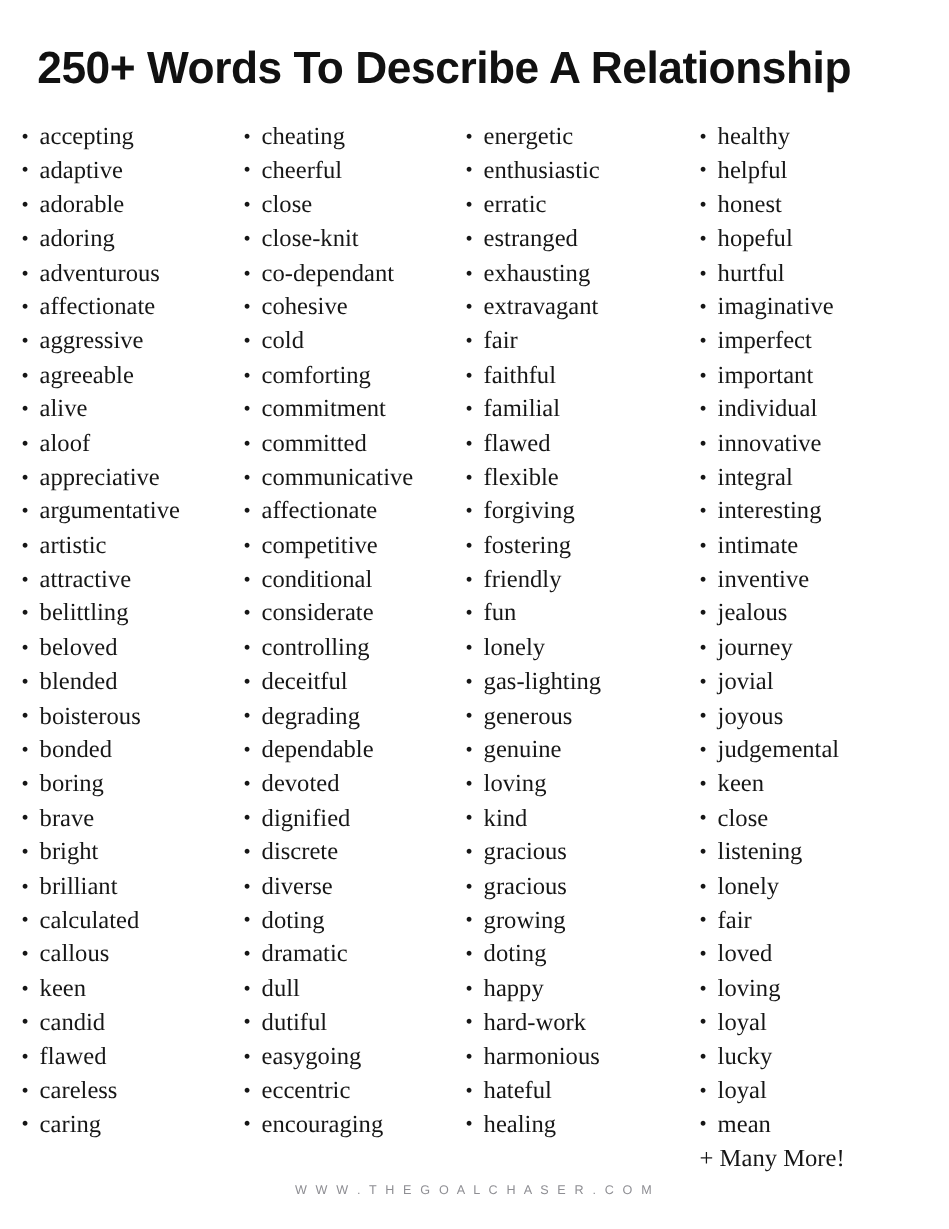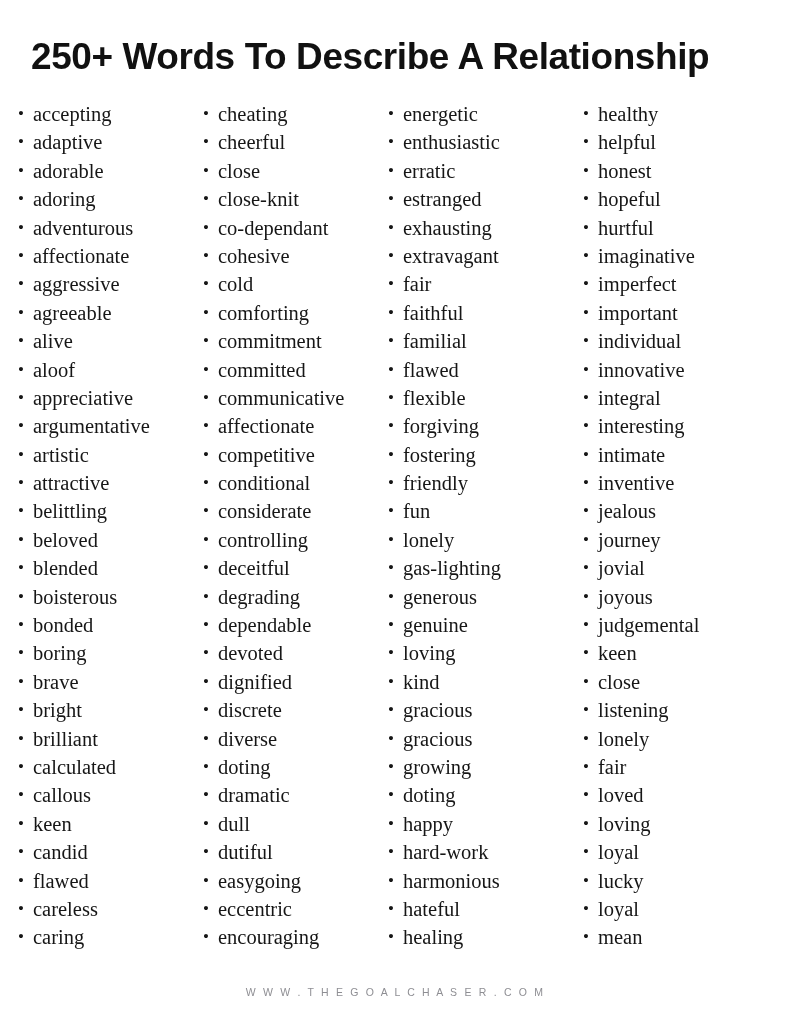--- a/index.html
+++ b/index.html
@@ -234,18 +234,19 @@
           <li><span class="bullet">•</span><span>listening</span></li>
           <li><span class="bullet">•</span><span>lonely</span></li>
           <li><span class="bullet">•</span><span>fair</span></li>
           <li><span class="bullet">•</span><span>loved</span></li>
           <li><span class="bullet">•</span><span>loving</span></li>
           <li><span class="bullet">•</span><span>loyal</span></li>
           <li><span class="bullet">•</span><span>lucky</span></li>
           <li><span class="bullet">•</span><span>loyal</span></li>
           <li><span class="bullet">•</span><span>mean</span></li>
         </ul>
+      <div class="many-more">+ Many More!</div>
     </div>
   </div>
 
   <div class="footer">W W W . T H E G O A L C H A S E R . C O M</div>
 
 </div>
 
 </body></html>

